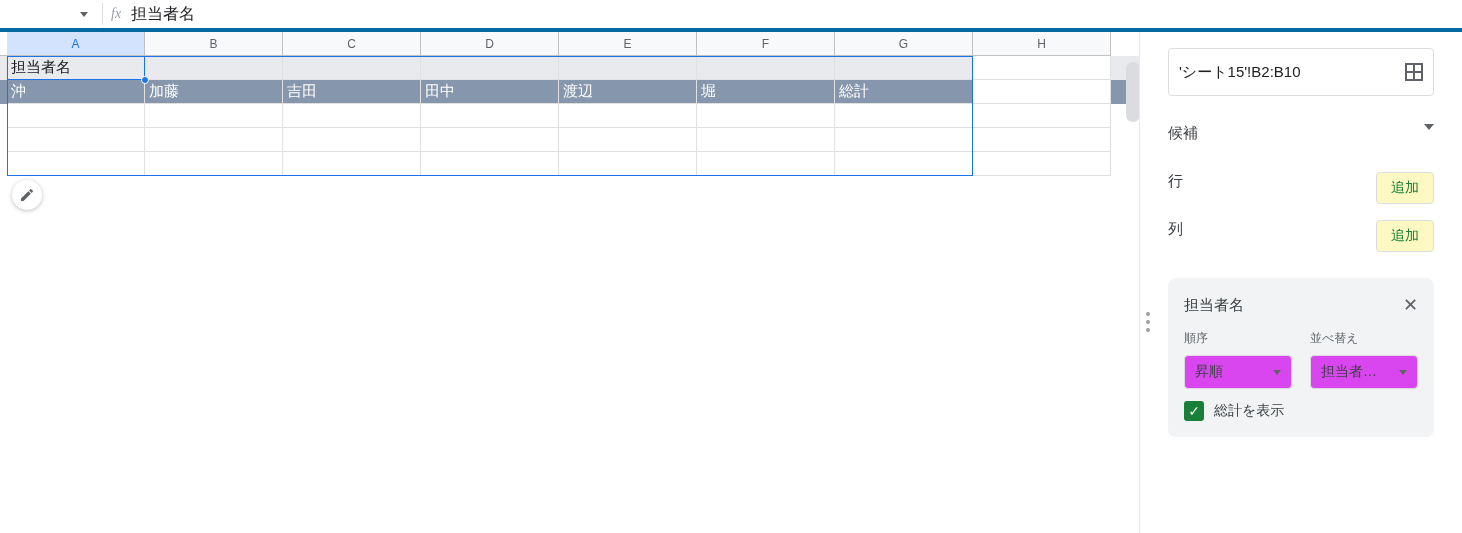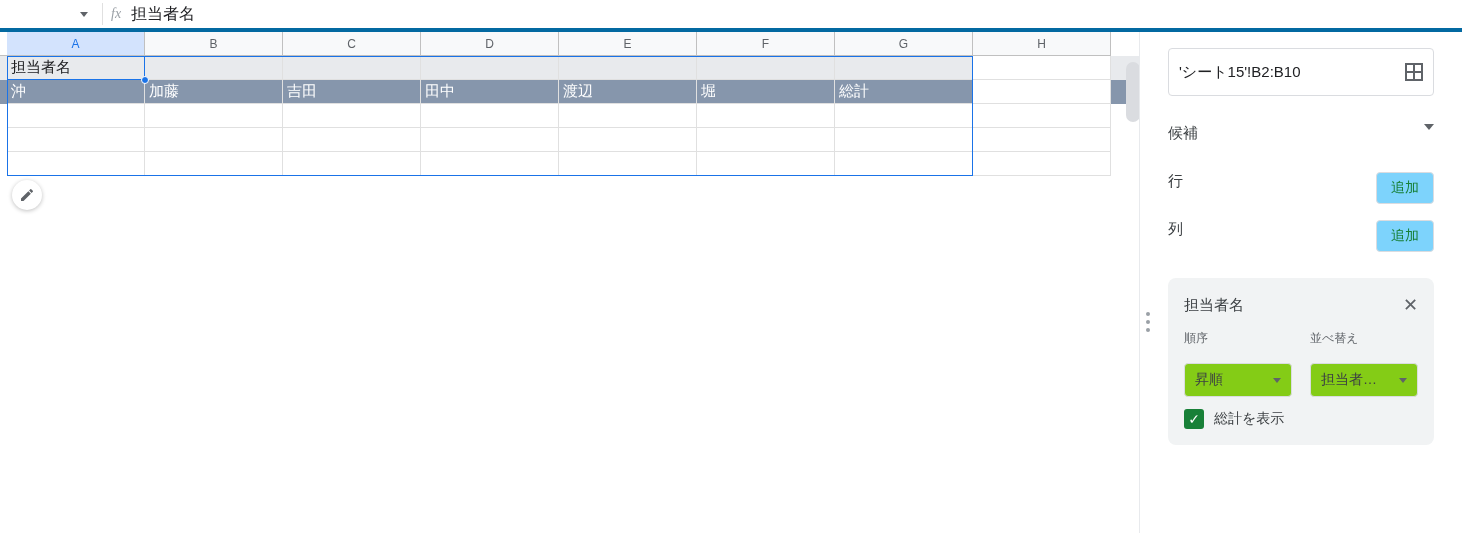--- a/index.html
+++ b/index.html
@@ -216,21 +216,21 @@
     border-left: 5px solid transparent;
     border-right: 5px solid transparent;
     border-top: 6px solid #5f6368;
   }
   .add-btn {
     border: 1px solid #dadce0;
     border-radius: 4px;
     padding: 6px 14px;
     color: #188038;
     font-size: 14px;
-    background: #7dd3fc;
+    background: #fef9c3;
     cursor: pointer;
   }
   .card {
     background: #f1f3f4;
     border-radius: 8px;
     padding: 16px;
     margin-top: 10px;
   }
   .card-header {
     display: flex;
@@ -246,28 +246,28 @@
   }
   .card-cols {
     display: flex;
     gap: 18px;
     margin-bottom: 12px;
   }
   .card-col { flex: 1; }
   .col-label {
     font-size: 12px;
     color: #5f6368;
-    margin-bottom: 16px;
+    margin-bottom: 8px;
   }
   .select {
     display: flex;
     align-items: center;
     justify-content: space-between;
     border: 1px solid #dadce0;
-    background: #84cc16;
+    background: #d946ef;
     border-radius: 4px;
     height: 34px;
     padding: 8px 10px;
     font-size: 14px;
     color: #3c4043;
   }
   .select .caret2 {
     border-left: 4px solid transparent;
     border-right: 4px solid transparent;
     border-top: 5px solid #5f6368;

